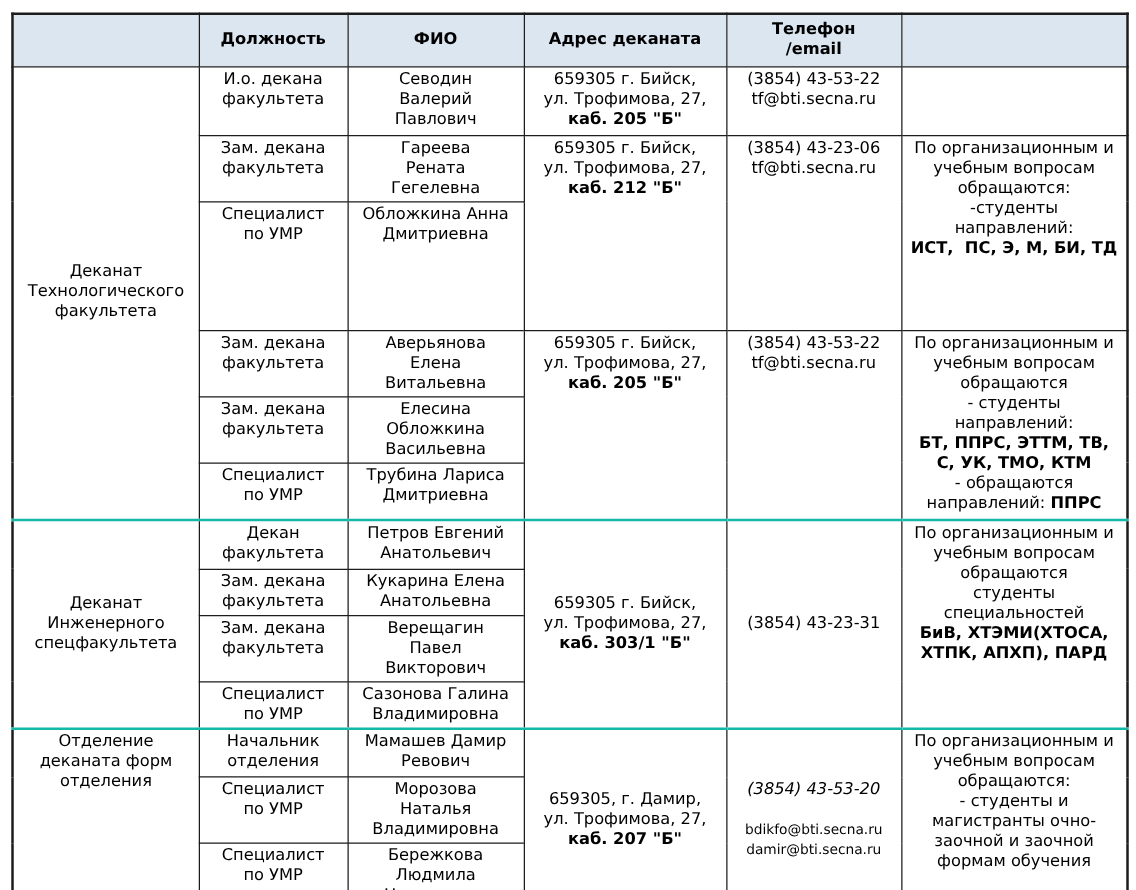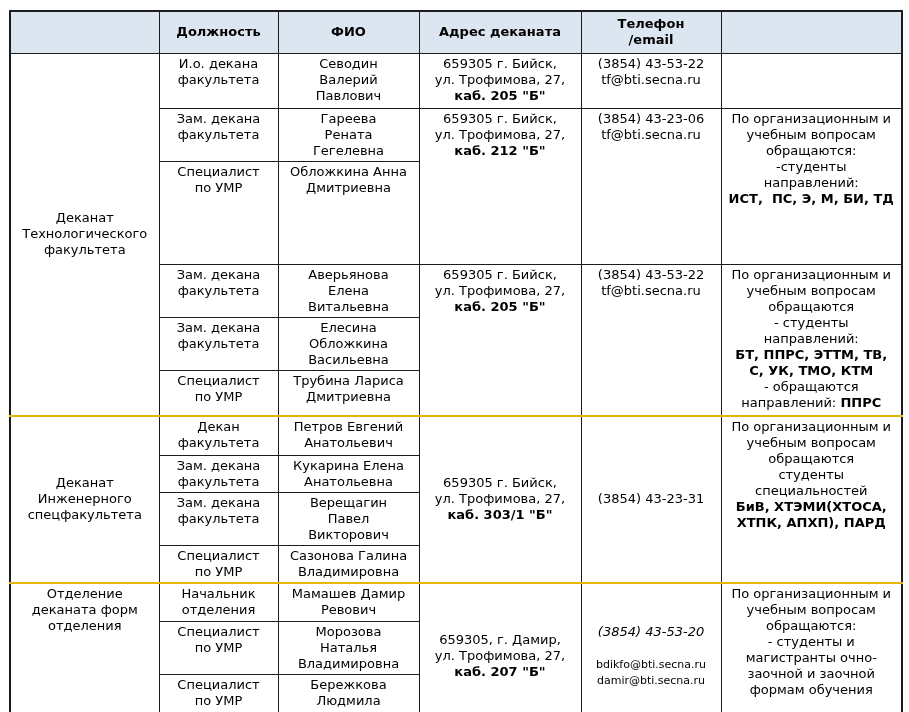--- a/index.html
+++ b/index.html
@@ -17,21 +17,21 @@
     border:1px solid #1c1c1c;
     vertical-align:top;text-align:center;
     padding:2px 5px;line-height:16px;overflow:hidden;
     word-wrap:break-word;
   }
   th{
     background:#dce6f1;text-align:center;vertical-align:middle;
     font-weight:bold;font-size:13px;
   }
   .vm{vertical-align:middle;margin-left:36px;}
-  .gsep td{border-top:2px solid #eab308;}
+  .gsep td{border-top:2px solid #14b8a6;}
   .rich span{white-space:pre-wrap;}
   .b{font-weight:bold;}
   .u{}
   .i{font-style:italic;}
   .sm{font-size:11px;line-height:15px;}
 </style>
 </head>
 <body>
 
 <div class="wrap">

